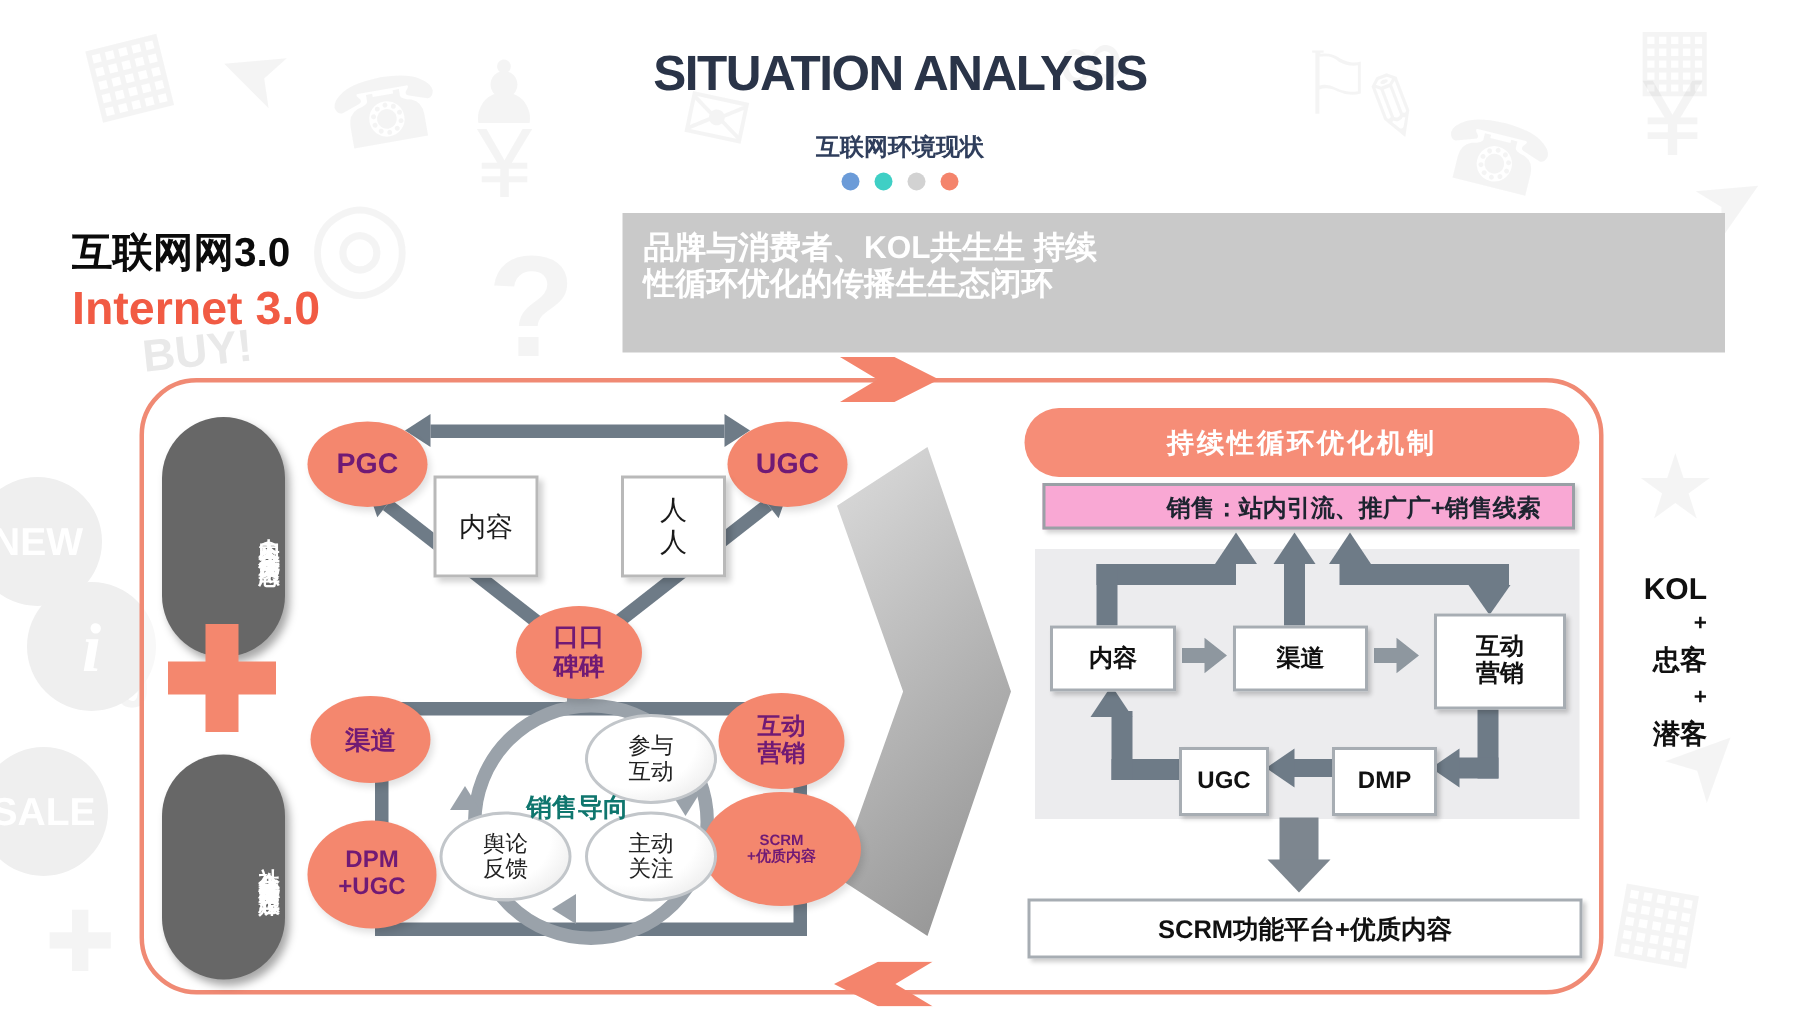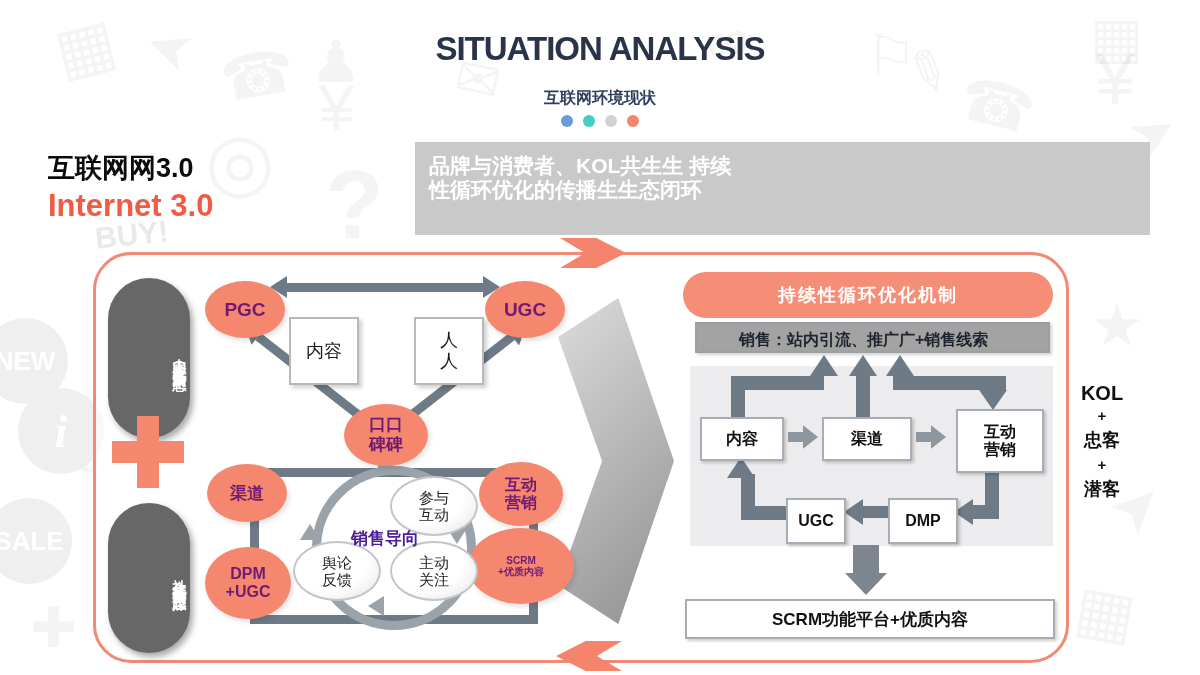--- a/index.html
+++ b/index.html
@@ -72,30 +72,30 @@
   .frame{position:absolute;left:250px;top:468px;width:270px;height:138px;
          border:9px solid #6E7B87;z-index:1;}
   .bigarrow{position:absolute;left:558px;top:298px;width:116px;height:326px;z-index:2;
      background:linear-gradient(135deg,#dcdcdc 0%,#b9b9b9 45%,#8f8f8f 100%);
      clip-path:polygon(0 12%,52% 0,100% 50%,52% 100%,0 88%,38% 50%);}
   .plusbar{position:absolute;background:#F4876E;z-index:2;}
   
   .mech-header{position:absolute;left:683px;top:272px;width:370px;height:46px;
      background:#F68D77;border-radius:24px;color:#fff;font-weight:bold;font-size:18px;
      letter-spacing:2px;display:flex;align-items:center;justify-content:center;z-index:3;}
-  .sales-box{position:absolute;left:695px;top:322px;width:355px;height:31px;background:#a3a3a3;
+  .sales-box{position:absolute;left:695px;top:322px;width:355px;height:31px;background:#f9a8d4;
      border:2px solid #9aa0a6;box-shadow:2px 2px 3px rgba(0,0,0,.18);z-index:3;
-     font-size:16px;font-weight:bold;color:#1d2430;line-height:19px;padding:6px 0 0 42px;
-     box-sizing:border-box;overflow:visible;}
+     font-size:16px;font-weight:bold;color:#1d2430;line-height:19px;padding:6px 0 0 60px;
+     box-sizing:border-box;overflow:visible;text-align:center;}
   .sales-box span{display:inline-block;width:272px;}
   .gpanel{position:absolute;left:690px;top:366px;width:363px;height:180px;background:#ECECEE;z-index:1;}
   .fbox{position:absolute;background:#fff;border:2px solid #a7adb3;
         box-shadow:2px 2px 3px rgba(0,0,0,.2);display:flex;align-items:center;
         justify-content:center;text-align:center;font-weight:bold;color:#111;z-index:3;}
-  .kol{position:absolute;left:1066px;top:380px;width:72px;text-align:center;color:#101010;z-index:3;}
+  .kol{position:absolute;left:1066px;top:380px;width:72px;text-align:right;color:#101010;z-index:3;}
   .kol .big{font-size:20px;font-weight:800;margin:2px 0;}
   .kol .mid{font-size:18px;font-weight:800;margin:4px 0;}
   .kol .plus{font-size:15px;font-weight:800;margin:2px 0;}
 </style>
 </head>
 <body>
 
 <div id="stage">
 
   <span class="wm" data-glyph="▦" style="left:55px;top:10px;font-size:64px;transform:rotate(-14deg);"></span>
@@ -183,21 +183,21 @@
 营销</div>
   <div class="sc pre" style="left:468px;top:528px;width:106px;height:76px;font-size:10px;z-index:3;">SCRM
 +优质内容</div>
 
   <div class="cloud pre" style="left:390px;top:476px;">参与
 互动</div>
   <div class="cloud pre" style="left:390px;top:541px;">主动
 关注</div>
   <div class="cloud pre" style="left:293px;top:541px;">舆论
 反馈</div>
-  <div style="position:absolute;left:325px;top:527px;width:120px;text-align:center;font-size:17px;font-weight:bold;color:#4c1d95;z-index:5;">销售导向</div>
+  <div style="position:absolute;left:325px;top:527px;width:120px;text-align:center;font-size:17px;font-weight:bold;color:#0f766e;z-index:5;">销售导向</div>
 
   <div class="bigarrow"></div>
 
   <div class="mech-header">持续性循环优化机制</div>
   <div class="sales-box"><span>销售：站内引流、推广广+销售线索</span></div>
   <div class="gpanel"></div>
 
   <div class="hup" style="left:810px;top:355px;"></div>
   <div class="hup" style="left:849px;top:355px;"></div>
   <div class="hup" style="left:886px;top:355px;"></div>

